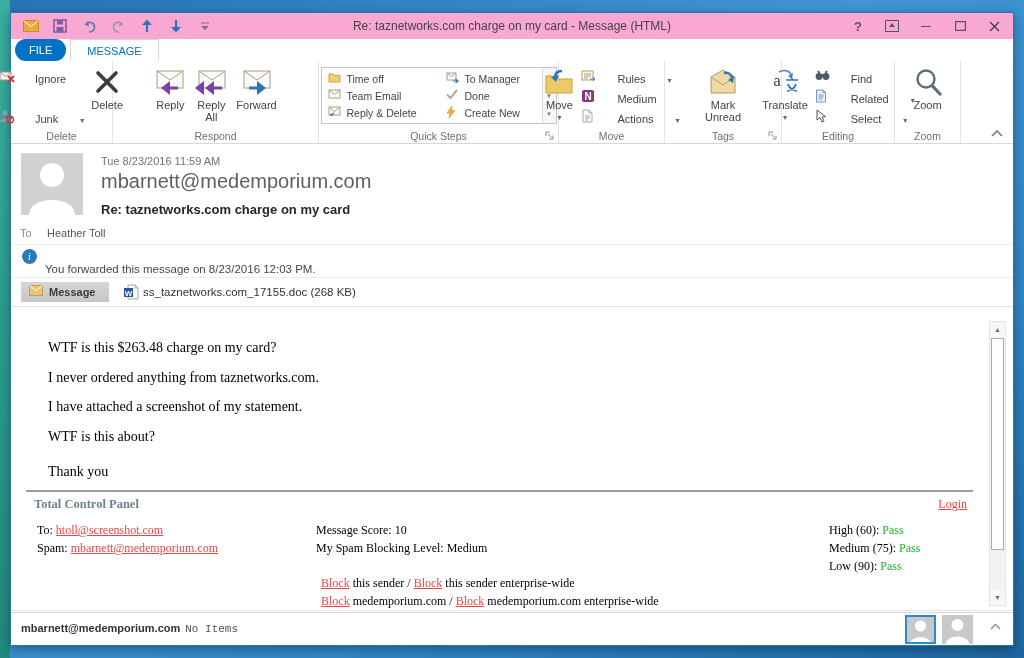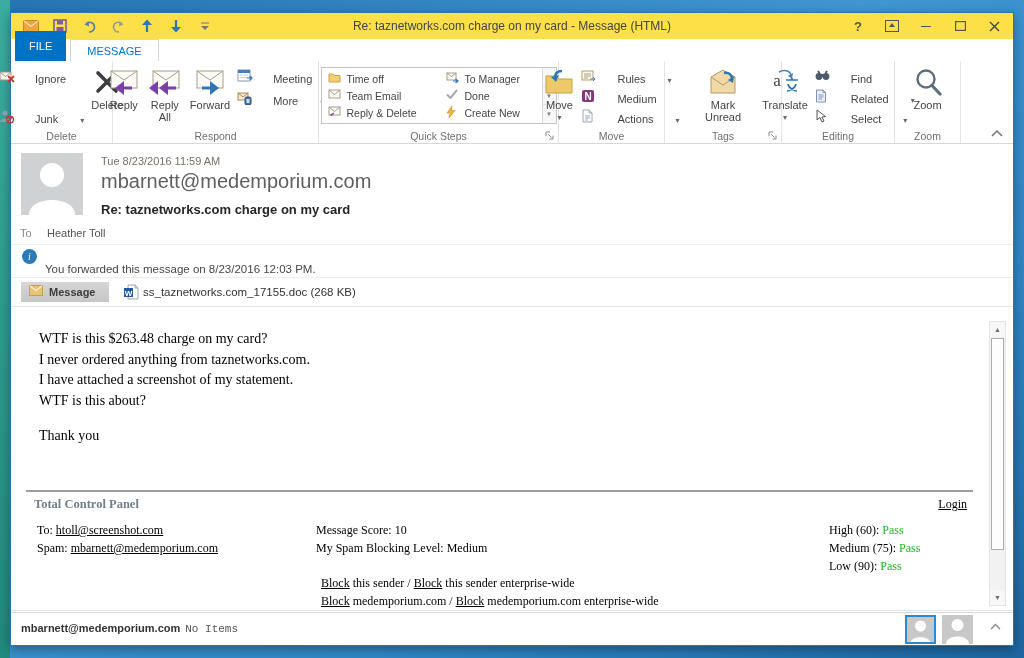--- a/index.html
+++ b/index.html
@@ -9,33 +9,33 @@
     background:linear-gradient(150deg,#2674b4 0%,#3f96d3 40%,#2e86c4 70%,#1d66a0 100%);
     position:relative; color:#444;
   }
   .teal-strip { position:absolute; left:0; top:0; width:10px; height:658px;
     background:linear-gradient(180deg,#3aada0,#21897e); }
 
   .window { position:absolute; left:10px; top:12px; width:1004px; height:634px;
     background:#fff; border:1px solid #2a76ad; box-shadow:0 3px 10px rgba(0,0,0,.35); }
 
   
-  .titlebar { position:absolute; left:0; top:0; right:0; height:26px; background:#fde047;
+  .titlebar { position:absolute; left:0; top:0; right:0; height:26px; background:#f9a8d4;
     display:flex; align-items:center; }
   .qat { display:flex; align-items:center; gap:13px; padding-left:12px; }
   .qat .qbtn { width:16px; height:16px; display:flex; align-items:center; justify-content:center; }
   .title-text { position:absolute; left:0; right:0; text-align:center; font-size:12px; color:#444; pointer-events:none; }
   .winbtns { position:absolute; right:6px; top:0; height:26px; display:flex; align-items:center; gap:16px; padding-right:4px; }
   .winbtn { width:18px; height:18px; display:flex; align-items:center; justify-content:center; font-size:13px; color:#555; }
   .winbtn.help { font-size:13px; font-weight:bold; color:#555; }
   .minimize-glyph { width:10px; border-top:1px solid #555; display:inline-block; }
 
   
   .tabrow { position:absolute; left:0; top:26px; right:0; height:22px; background:#fff; display:flex; align-items:flex-end; }
-  .tab-file { background:#0072c6; color:#fff; font-size:11px; padding:4px 14px 4px 14px; margin-left:4px; height:30px; display:flex; align-items:center; }
+  .tab-file { background:#0072c6; color:#fff; font-size:11px; padding:4px 14px 4px 14px; margin-left:4px; height:22px; display:flex; align-items:center;border-radius:11px; }
   .tab-message { background:#fff; color:#0072c6; font-size:11px; padding:4px 16px; height:22px; display:flex; align-items:center;
     border:1px solid #d5d5d5; border-bottom:none; margin-left:4px; }
 
   
   .ribbon { position:absolute; left:0; top:48px; right:0; height:83px; background:#fff;
     border-bottom:1px solid #d8d8d8; display:flex; }
   .rgroup { position:relative; border-right:1px solid #e3e3e3; height:100%; flex-shrink:0; }
   .gcontent { position:absolute; left:0; right:0; top:2px; bottom:15px; display:flex; align-items:flex-start; justify-content:center; gap:2px; padding-top:2px; }
   .glabel { position:absolute; left:0; right:0; bottom:1px; text-align:center; font-size:10.5px; color:#6f6f6f; }
   .launcher { position:absolute; right:3px; bottom:2px; width:10px; height:10px; }
@@ -79,28 +79,28 @@
   .attachbar { position:absolute; left:0; top:264px; right:0; height:29px; background:#fff;
     border-top:1px solid #ececec; display:flex; align-items:center; gap:14px; padding-left:10px; }
   .msgtab { height:20px; width:88px; background:linear-gradient(#d6d6d6,#c6c6c6); display:flex; align-items:center; gap:6px; padding:0 8px; }
   .msgtab-label { font-size:11px; font-weight:bold; color:#3b3b3b; }
   .attach-item { display:flex; align-items:center; gap:4px; font-size:11.5px; color:#333; }
 
   
   .bodyarea { position:absolute; left:0; top:293px; right:0; height:305px; background:#fff;
     border-top:1px solid #e4e4e4; border-bottom:1px solid #e4e4e4; font-family:"Liberation Serif", serif; }
   .email-text { position:absolute; left:25px; top:20px; font-size:14px; line-height:17.5px; color:#000; }
-  .email-text p { margin:3px; }
+  .email-text p { margin:12px; }
   .email-text .gap { margin-top:17.5px; }
 
   .tcp-rule { position:absolute; left:15px; right:40px; top:183px; border-top:2px solid #9d9d9d; }
   .tcp { font-size:12px; line-height:15px; color:#000; position:absolute; white-space:nowrap; }
   .tcp-title { left:23px; top:190px; font-weight:bold; color:#70808e; font-size:12.5px; }
   .tcp-login { right:46px; top:190px; }
-  a.link { color:#000000; text-decoration:underline; cursor:pointer;text-align:center; }
+  a.link { color:#ef4444; text-decoration:underline; cursor:pointer;text-align:center; }
   .pass { color:#21b421; }
   .tcp-to { left:26px; top:216px; }
   .tcp-from { left:26px; top:234px; }
   .tcp-score { left:305px; top:216px; }
   .tcp-level { left:305px; top:234px; }
   .tcp-high { left:818px; top:216px; }
   .tcp-med { left:818px; top:234px; }
   .tcp-low { left:818px; top:252px; }
   .tcp-block1 { left:310px; top:269px; }
   .tcp-block2 { left:310px; top:287px; }
@@ -275,44 +275,20 @@
         <div class="rbtn-lg">
           <span class="icon">
             <svg width="32" height="26" viewBox="0 0 32 26">
                 <rect x="3" y="2" width="26" height="17" fill="#fbfaf7" stroke="#a89c88"></rect>
                 <path d="M3 2 L16 11 L29 2" fill="none" stroke="#a89c88"></path>
                 <path d="M8 19 H18" stroke="#2e75b6" stroke-width="3"></path>
                 <path d="M16 12 L25 19 L16 26 Z" fill="#2e75b6"></path>
               </svg>
           </span>
           <span>Forward</span>
-        </div>
-        <div class="smallcol" style="height:44px">
-          <div class="rbtn-sm">
-            <span class="icon16">
-              <svg width="16" height="14" viewBox="0 0 16 14">
-                  <rect x="1" y="1" width="12" height="11" fill="#fff" stroke="#8a9ab0"></rect>
-                  <rect x="1" y="1" width="12" height="3" fill="#4a7ebb"></rect>
-                  <path d="M3 6 H11 M3 8.5 H11" stroke="#c9d4e2"></path>
-                  <path d="M10 9 L15 9 M13 7 L15 9 L13 11" stroke="#2e75b6" stroke-width="1.2" fill="none"></path>
-                </svg>
-            </span>
-            <span>Meeting</span>
-          </div>
-          <div class="rbtn-sm dd">
-            <span class="icon16">
-              <svg width="15" height="14" viewBox="0 0 15 14">
-                  <rect x="1" y="2" width="10" height="7" fill="#f4e9d8" stroke="#b08d4f"></rect>
-                  <path d="M1 2 L6 6 L11 2" fill="none" stroke="#b08d4f"></path>
-                  <rect x="8" y="6" width="6" height="8" rx="1.5" fill="#4a6fa5" stroke="#35507a"></rect>
-                  <rect x="9.5" y="8" width="3" height="4" fill="#cfe0f2"></rect>
-                </svg>
-            </span>
-            <span>More</span>
-          </div>
         </div>
       </div>
       <div class="glabel">Respond</div>
     </div>
 
     <div class="rgroup" style="width:240px">
       <div class="gcontent" style="justify-content:center">
         <div class="qsbox">
           <div class="qsgrid">
             <div class="qscell">

